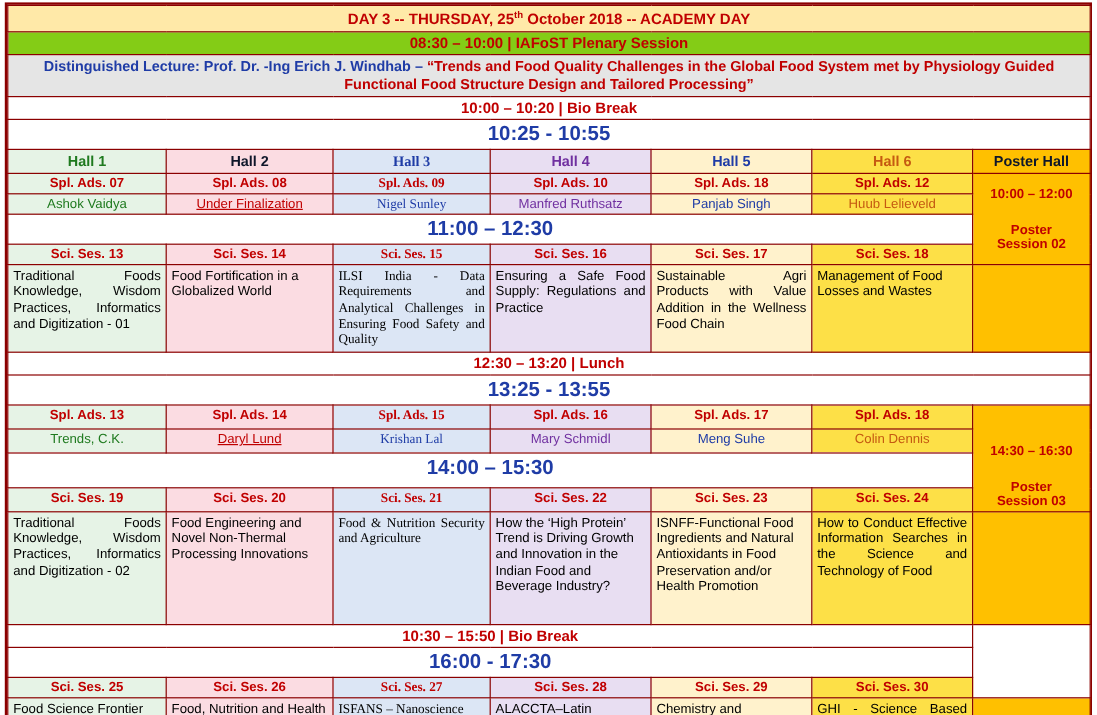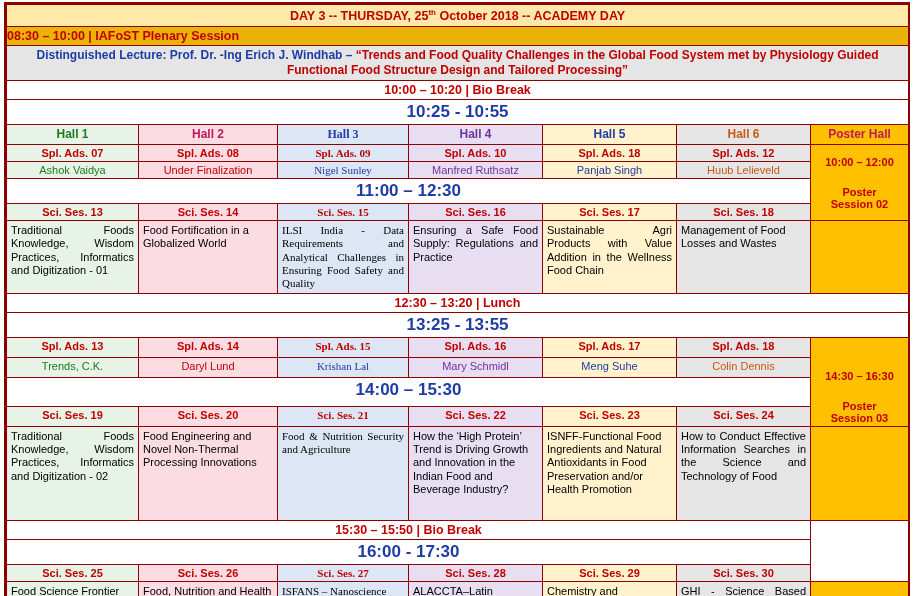--- a/index.html
+++ b/index.html
@@ -26,24 +26,25 @@
   
   .day-row td{
     background:#FFE9A8;
     color:#C00000;
     font-weight:bold;
     font-size:12.5px;
     text-align:center;
     padding:3px 0;
   }
   .time-row td{
-    background:#eab308;
+    background:#84cc16;
     color:#C00000;
     font-weight:bold;
     font-size:12.5px;
+    text-align:center;
     padding:2px 0;
   }
   .plenary td{
     background:#e5e5e5;
     color:#C00000;
     font-weight:bold;
     font-size:12px;
     text-align:center;
     padding:2px 6px;
     line-height:1.25;
@@ -65,34 +66,34 @@
     text-align:center;
     padding:2px 0;
   }
 
   
   .h1{background:#E6F3E6;}
   .h2{background:#FBDCE2;}
   .h3{background:#DCE6F5;font-family:Liberation Serif, serif;}
   .h4{background:#E8DEF2;}
   .h5{background:#FFF2CC;}
-  .h6{background:#e5e5e5;margin-top:44px;}
+  .h6{background:#fde047;margin-top:44px;}
   .hp{background:#FFC000;}
 
   .hall-hdr td{font-weight:bold;text-align:center;color:#1F3CA6;font-size:12px;padding:2px 0;}
   .hall-hdr td.g{color:#1F7A1F;}
-  .hall-hdr td.r{color:#be185d;}
+  .hall-hdr td.r{color:#0f172a;}
   .hall-hdr td.p{color:#7030A0;}
   .hall-hdr td.o{color:#C55A11;}
 
   .sess-hdr td{font-weight:bold;text-align:center;color:#C00000;font-size:11px;padding:2px 0;}
 
   .name td{text-align:center;font-size:11px;padding:2px 0;}
   .n1{color:#1F7A1F;}
-  .n2{color:#C00000;}
+  .n2{color:#C00000;text-decoration:underline;}
   .n3{color:#1F3CA6;}
   .n4{color:#7030A0;}
   .n5{color:#1F3CA6;}
   .n6{color:#C55A11;}
 
   .topic td{font-size:11px;line-height:1.2;padding:3px 4px;}
   .poster-cell{
     background:#FFC000;
     text-align:center;
     vertical-align:middle;
@@ -244,21 +245,21 @@
     <td class="h1 just" style="height:94px">Traditional Foods Knowledge, Wisdom Practices, Informatics and Digitization - 02</td>
     <td class="h2">Food Engineering and Novel Non-Thermal Processing Innovations</td>
     <td class="h3 just">Food &amp; Nutrition Security and Agriculture</td>
     <td class="h4">How the ‘High Protein’ Trend is Driving Growth and Innovation in the Indian Food and Beverage Industry?</td>
     <td class="h5">ISNFF-Functional Food Ingredients and Natural Antioxidants in Food Preservation and/or Health Promotion</td>
     <td class="h6 just">How to Conduct Effective Information Searches in the Science and Technology of Food</td>
     <td class="poster-cell"></td>
   </tr>
 
   <tr class="band">
-    <td colspan="6">15:30 – 15:50  |  Bio Break</td>
+    <td colspan="6">10:30 – 15:50  |  Bio Break</td>
     <td class="poster-cell" rowspan="3"></td>
   </tr>
 
   <tr class="band-blue">
     <td colspan="6">16:00 - 17:30</td>
   </tr>
 
   <tr class="sess-hdr">
     <td class="h1">Sci. Ses. 25</td>
     <td class="h2">Sci. Ses. 26</td>

